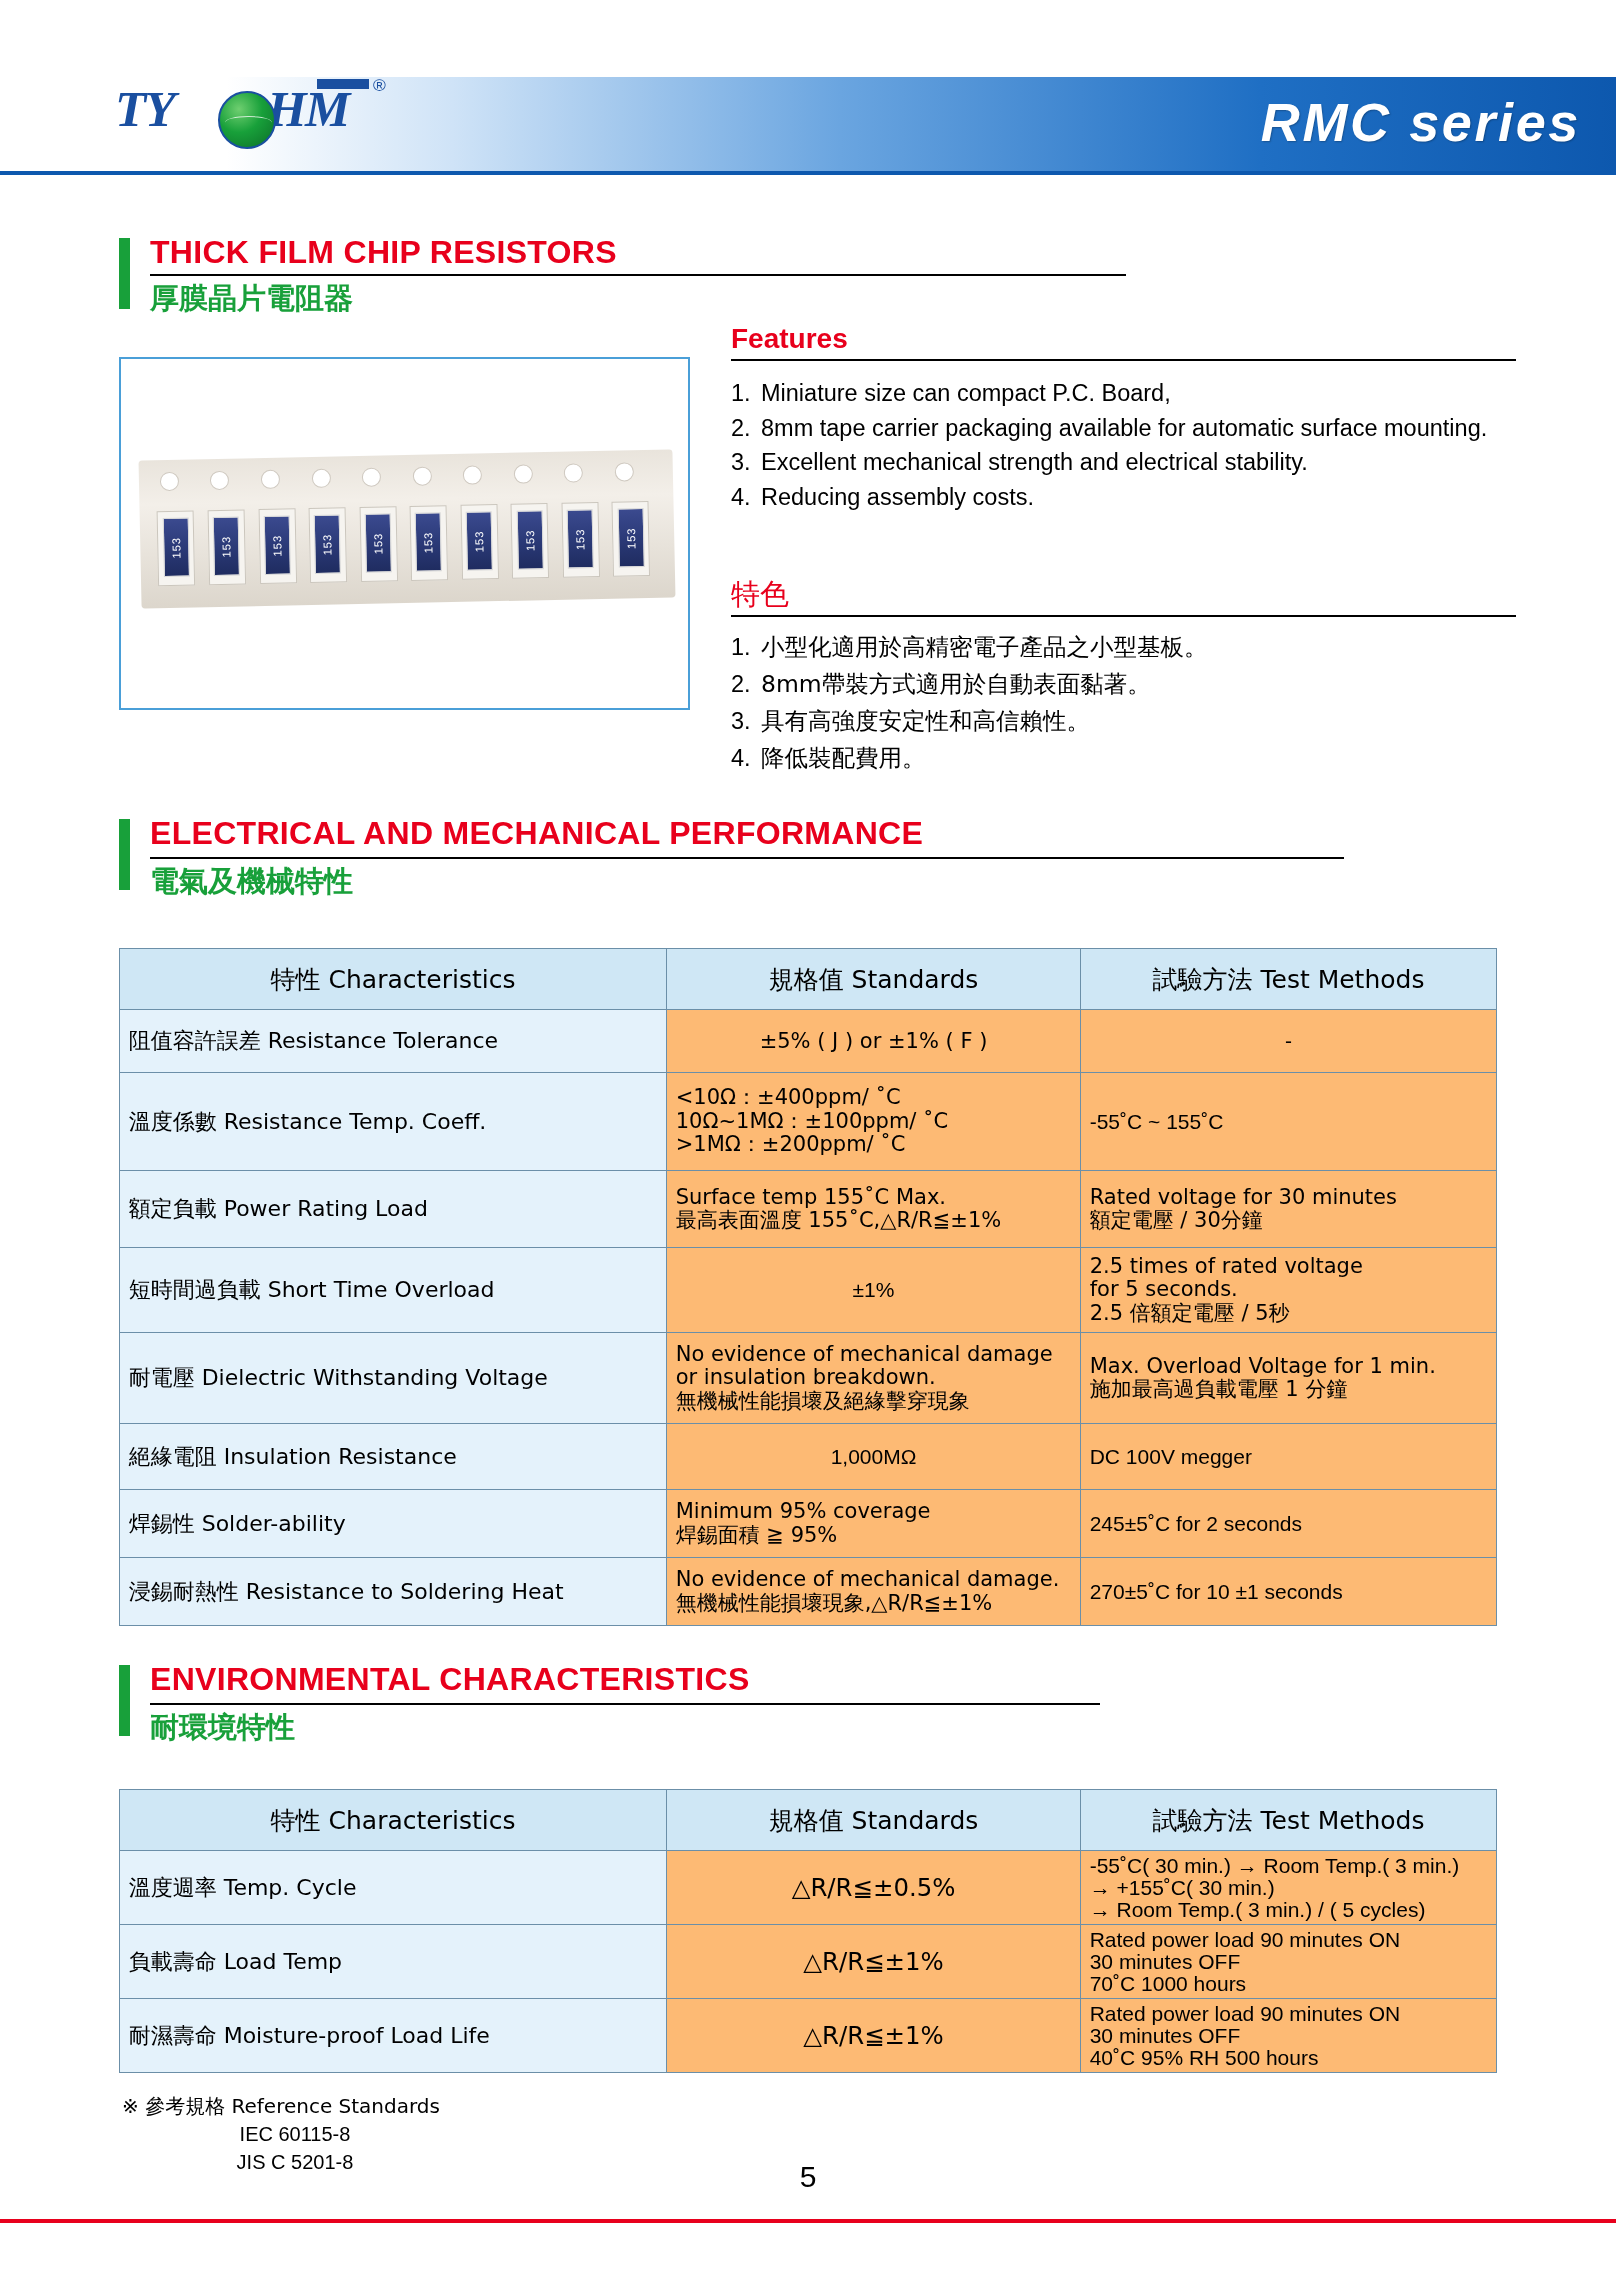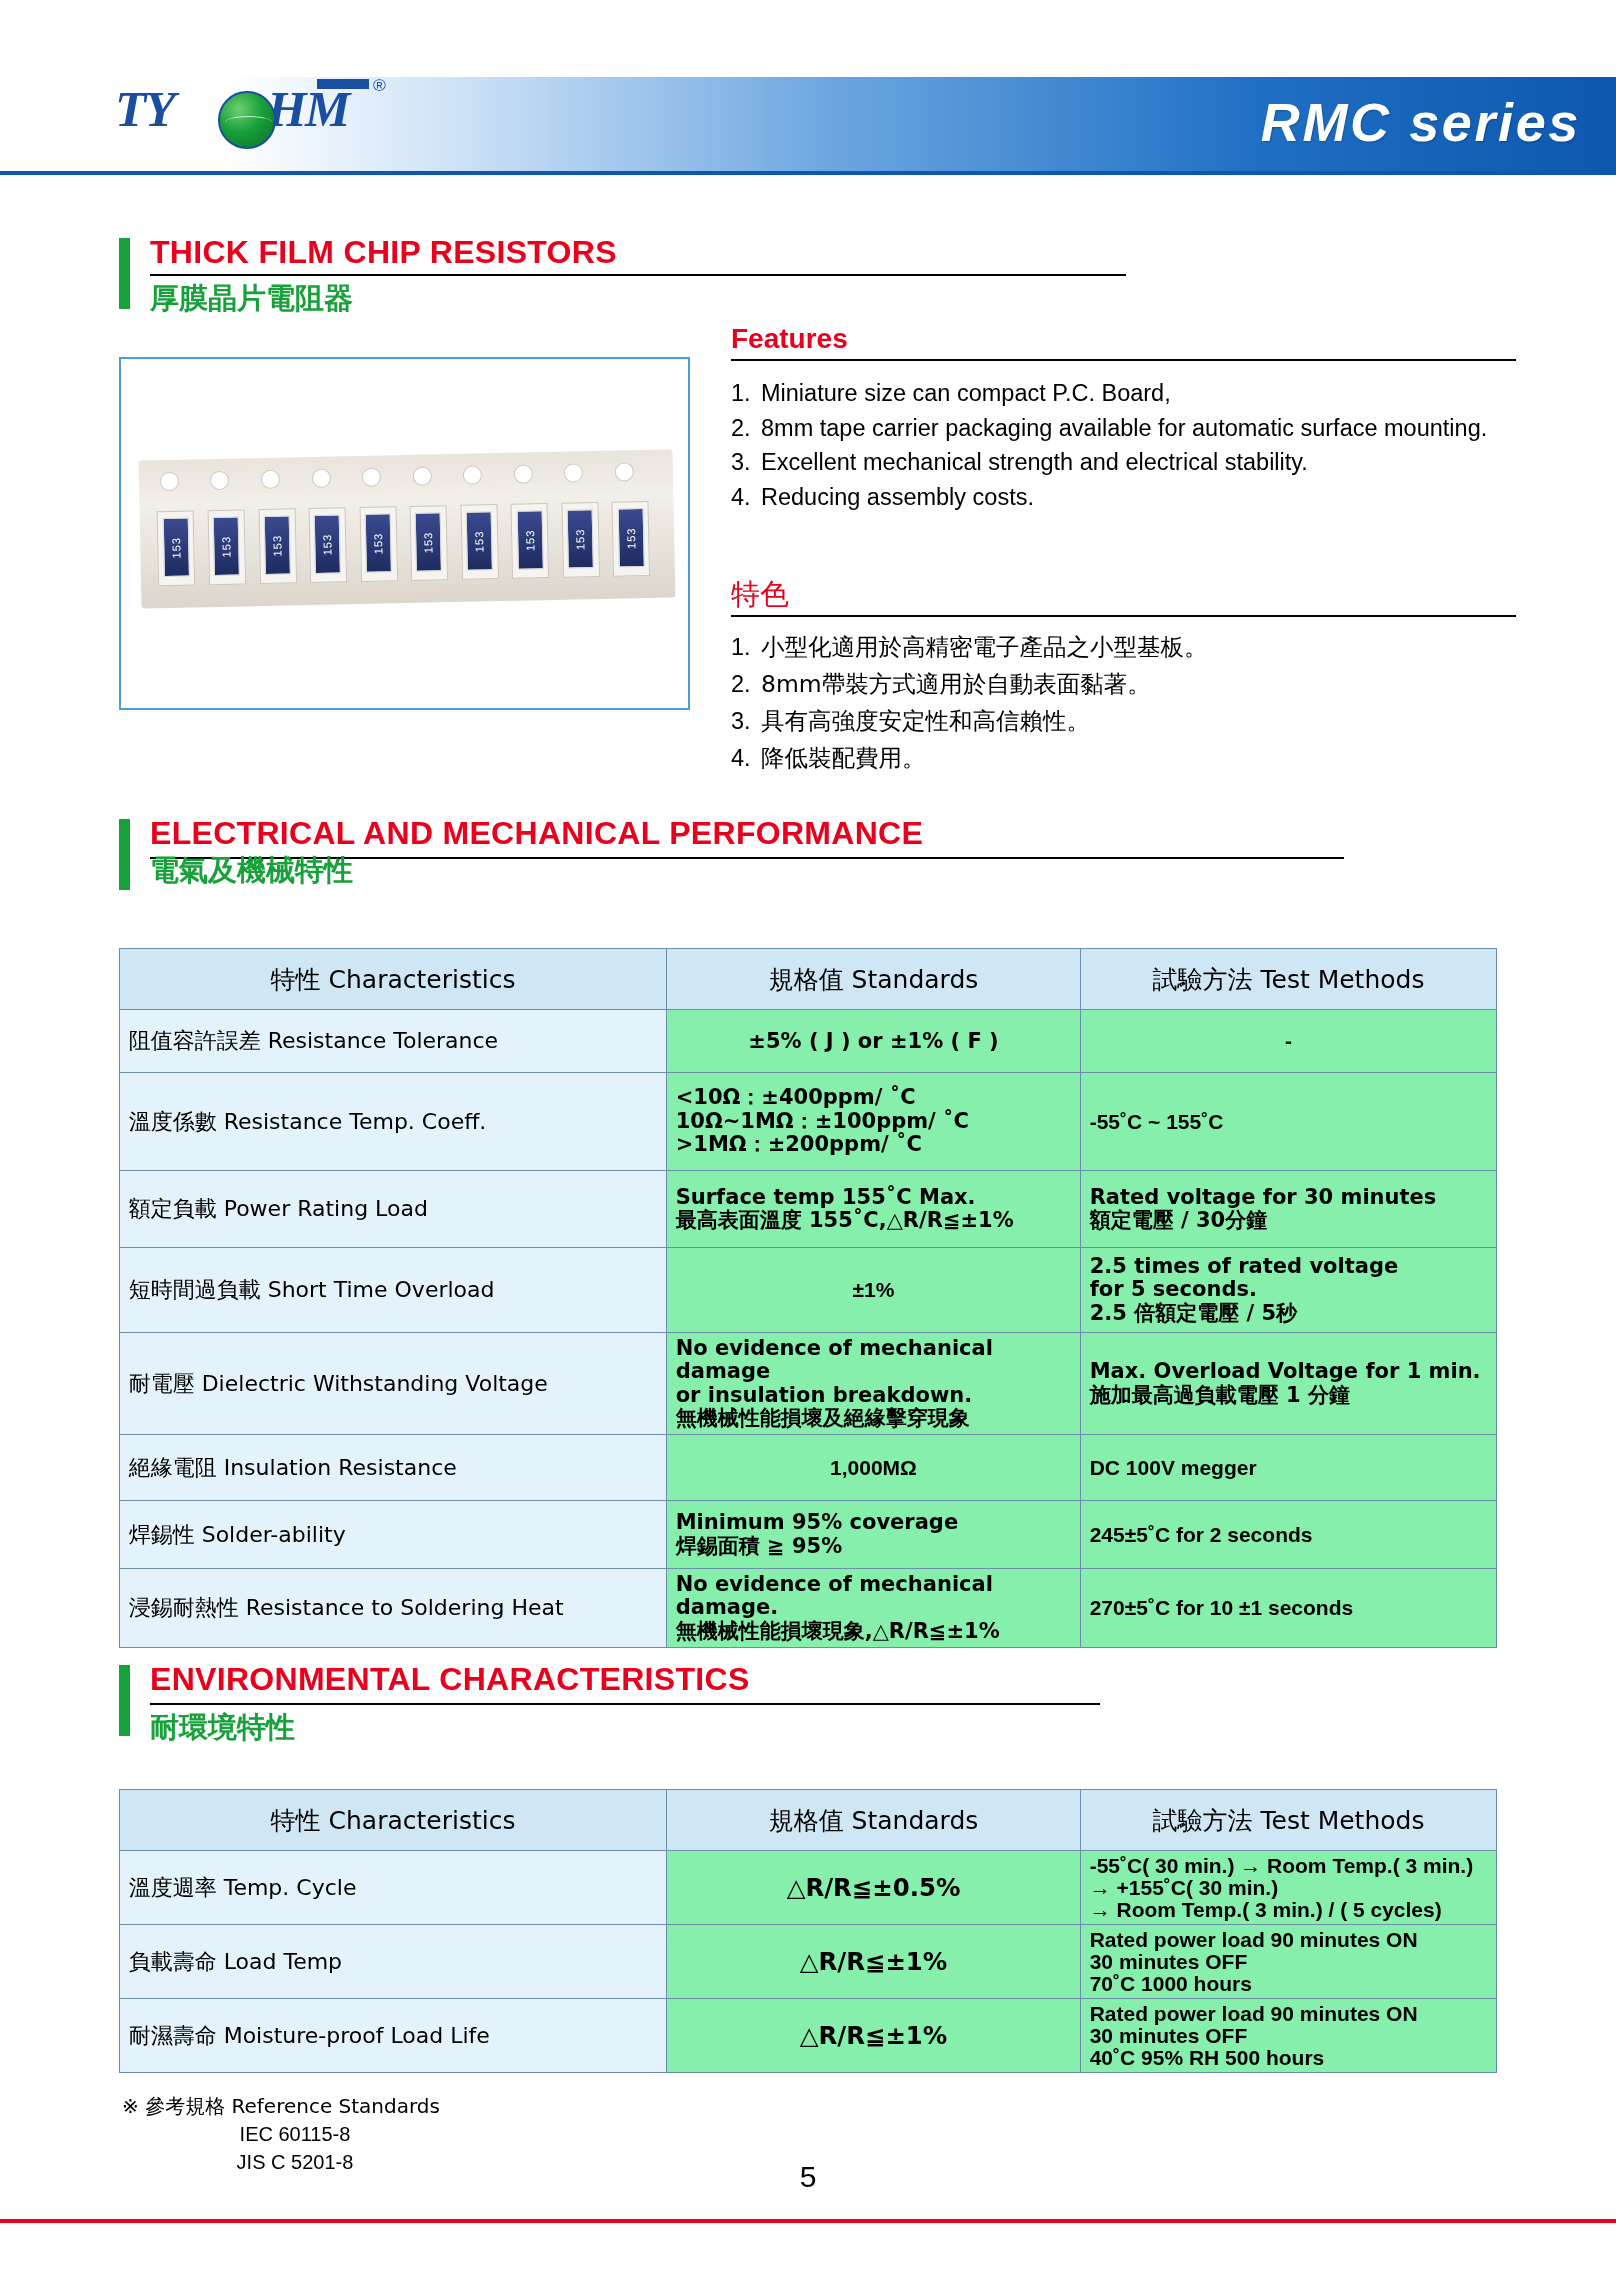--- a/index.html
+++ b/index.html
@@ -161,21 +161,21 @@
     font-size: 25px; font-weight: normal;
     text-align: center; height: 61px;
     font-family: "DejaVu Sans", sans-serif;
   }
   td.c1 {
     background: #e4f2fb;
     font-size: 22px;
     font-family: "DejaVu Sans", sans-serif;
     white-space: nowrap;
   }
-  td.c2, td.c3 { background: #86efac; font-size: 21px; font-weight: bold; }
+  td.c2, td.c3 { background: #fdba74; font-size: 21px; }
   td.center { text-align: center; }
   .small { font-size: 18.3px; line-height: 23.5px; }
   .smaller { font-size: 16.6px; line-height: 22px; }
   .cjk { font-family: "DejaVu Sans", sans-serif; }
 
   
   .ref {
     position: absolute; left: 122px; top: 2092px;
     font-size: 20px; line-height: 28px;
     font-family: "DejaVu Sans", sans-serif;
@@ -309,21 +309,21 @@
   <div class="li">
       <span class="num">4.</span>
       <span>降低裝配費用。</span>
     </div>
 </div>
 
 <div class="sec" style="left:119px; top:815px; width:1220px;">
   <div class="sec-bar"></div>
   <div class="sec-en">ELECTRICAL AND MECHANICAL PERFORMANCE</div>
   <div class="sec-rule" style="width:1194px; top:42px;"></div>
-  <div class="sec-zh" style="top:36px;text-align:right;">電氣及機械特性</div>
+  <div class="sec-zh" style="top:47px;text-align:right;">電氣及機械特性</div>
 </div>
 
 <table class="spec" style="left:119px; top:948px; width:1377px;">
   <colgroup>
       <col style="width:547px">
       <col style="width:414px">
       <col style="width:416px">
     </colgroup>
   <thead>
     <tr>

